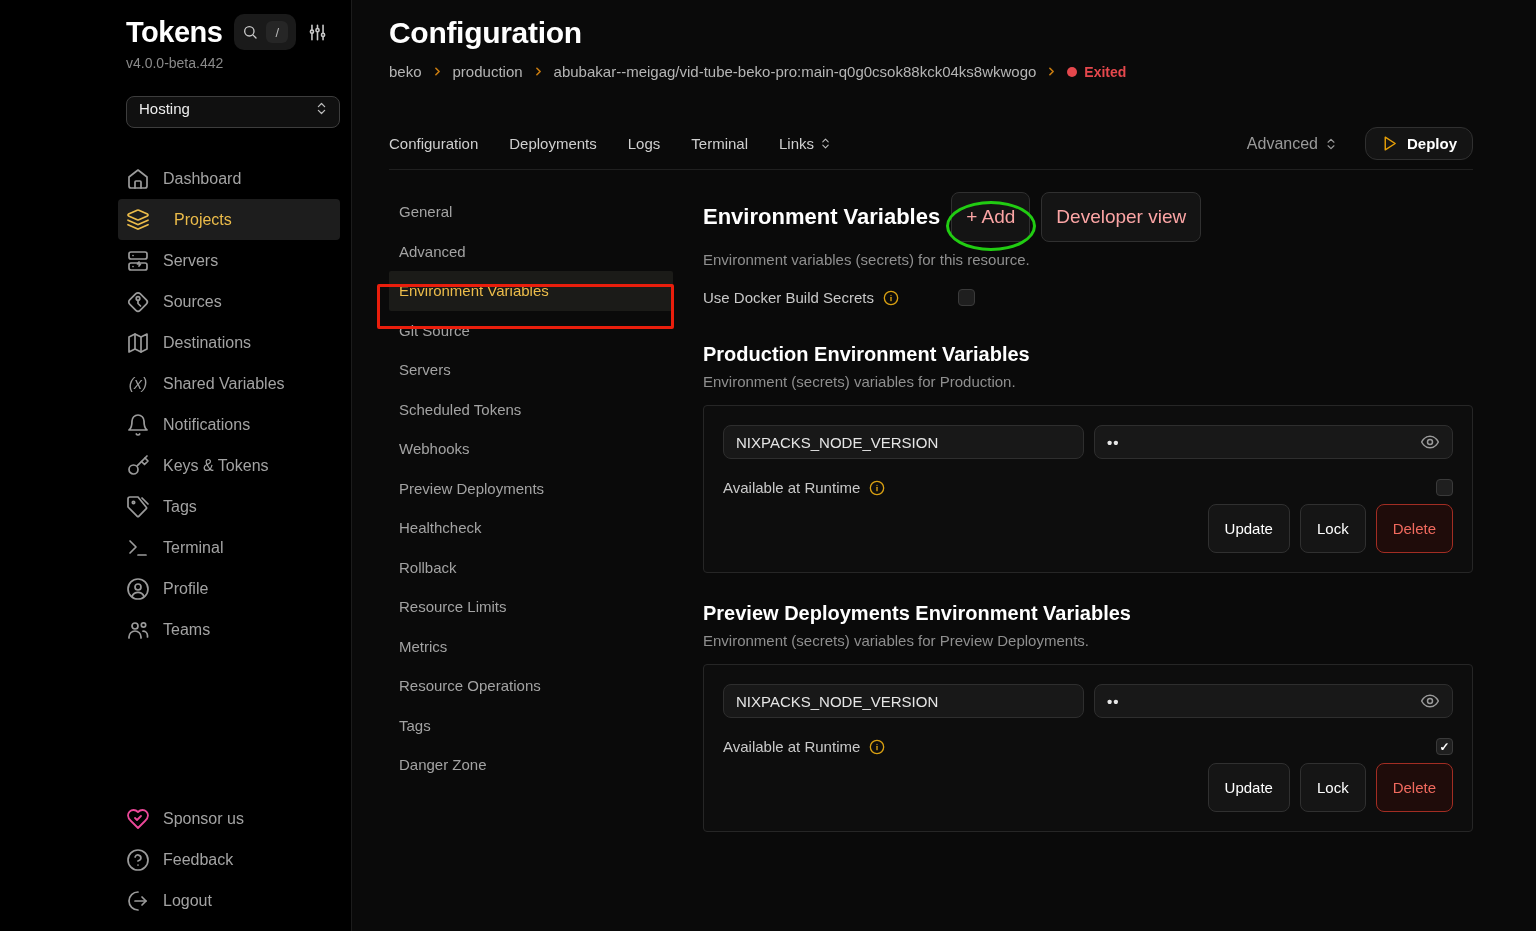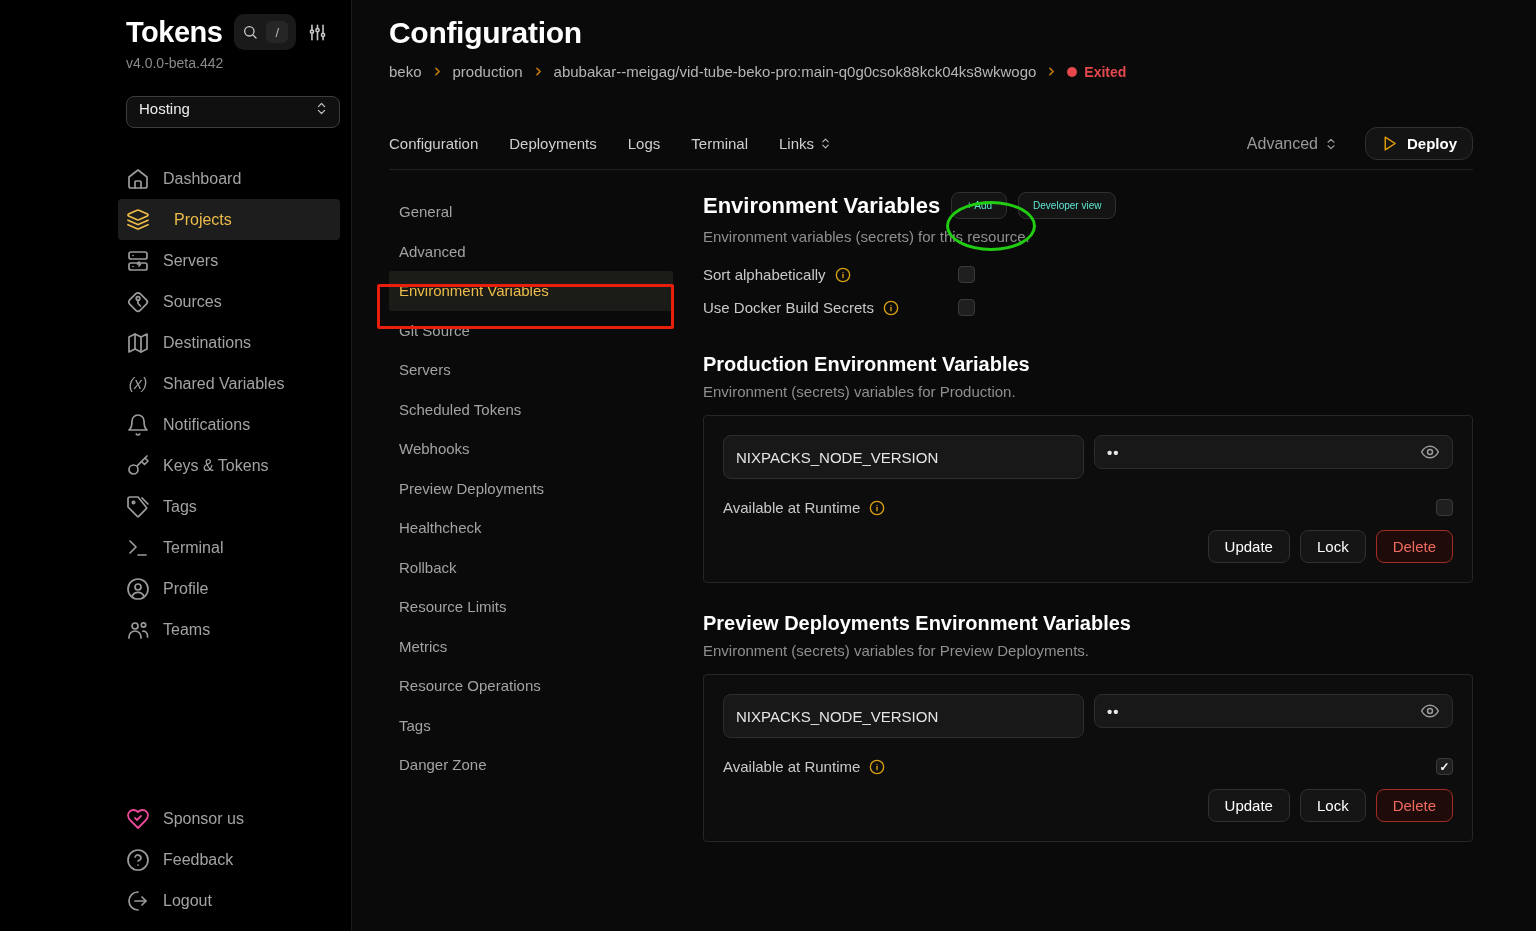--- a/index.html
+++ b/index.html
@@ -98,21 +98,21 @@
     padding:0 10px; font-size:15px; color:var(--muted);
     cursor:pointer; border-radius:2px; white-space:nowrap;
   }
   .submenu-item.active{ background:#1b1b18; color:var(--gold); }
 
   .content{ flex:1; }
   .content-head{ display:flex; align-items:center; gap:11px; }
   .content-title{ font-size:22px; font-weight:700; }
   .small-btn{
     background:#141414; border:1px solid var(--btn-border); border-radius:8px;
-    padding:7px 14px; color:#5eead4; font-size:10px; cursor:pointer; font-family:inherit;
+    padding:13px 14px; color:#fca5a5; font-size:19px; cursor:pointer; font-family:inherit;
   }
   .content-sub{ margin-top:9px; font-size:15px; color:#8f8f8f; }
   .toggles{ margin-top:13px; }
   .toggle-row{ display:flex; align-items:center; height:33px; }
   .toggle-label{ display:flex; align-items:center; gap:9px; width:255px; font-size:15px; color:#c9c9c9; }
   .info-icon{ color:#d9a012; width:16px; height:16px; }
   .checkbox{
     width:17px; height:17px; border-radius:4px;
     background:#1f1f1f; border:1px solid #3a3a3a;
     display:flex; align-items:center; justify-content:center;
@@ -121,38 +121,38 @@
 
   .section-title{ margin-top:29px; font-size:20px; font-weight:700; }
   .section-sub{ margin-top:7px; font-size:15px; color:#8f8f8f; }
   .var-card{
     margin-top:15px; border:1px solid #262626; border-radius:4px;
     background:#0d0d0d; padding:19px; height:168px;
     display:flex; flex-direction:column;
   }
   .var-inputs{ display:flex; gap:10px; }
   .text-input{
-    height:44px; background:var(--input-bg); border:1px solid var(--input-border);
+    height:34px; background:var(--input-bg); border:1px solid var(--input-border);
     border-radius:8px; color:#e5e5e5; font-size:15px; padding:0 12px;
     font-family:inherit; outline:none;
   }
   .key-input{ width:361px; }
   .value-input{
     flex:1; height:34px; background:var(--input-bg); border:1px solid var(--input-border);
     border-radius:8px; display:flex; align-items:center; padding:0 12px;
     color:#e5e5e5; font-size:15px; letter-spacing:1px;
   }
   .value-input .mask{ flex:1; font-weight:700; }
   .eye{ color:#9b9b9b; cursor:pointer; }
   .runtime-row{ margin-top:20px; display:flex; align-items:center; gap:10px;justify-content:space-between; }
   .runtime-label{ display:flex; align-items:center; gap:9px; font-size:15px; color:#c9c9c9; }
   .card-actions{ margin-top:auto; display:flex; justify-content:flex-end; gap:10px; }
   .action-btn{
     background:#151515; border:1px solid var(--btn-border); border-radius:8px;
-    padding:7px 16px; color:#fff; font-size:15px; cursor:pointer; font-family:inherit;
+    padding:15px 16px; color:#fff; font-size:15px; cursor:pointer; font-family:inherit;
   }
   .action-btn.danger{
     background:#1f0c0a; border-color:#a22d23; color:#f16a5e;
   }
 
   
   .annot{ position:absolute; pointer-events:none; }
   .annot-box{
     left:377px; top:284px; width:297px; height:45px;
     border:3px solid #ea1e0c; border-radius:2px;
@@ -452,33 +452,20 @@
       <div class="content-head">
         <h2 class="content-title">Environment Variables</h2>
         <button class="small-btn">+ Add</button>
         <button class="small-btn">Developer view</button>
       </div>
       <div class="content-sub">Environment variables (secrets) for this resource.</div>
 
       <div class="toggles">
         <div class="toggle-row">
           <div class="toggle-label">
-            <span>Sort alphabetically</span>
-            <span class="info-icon">
-                <svg width="16" height="16" viewBox="0 0 24 24" fill="none" stroke="currentColor" stroke-width="2" stroke-linecap="round">
-                  <circle cx="12" cy="12" r="10"></circle>
-                  <path d="M12 16v-5"></path>
-                  <path d="M12 8h.01"></path>
-                </svg>
-              </span>
-          </div>
-          <span class="checkbox"></span>
-        </div>
-        <div class="toggle-row">
-          <div class="toggle-label">
             <span>Use Docker Build Secrets</span>
             <span class="info-icon">
                 <svg width="16" height="16" viewBox="0 0 24 24" fill="none" stroke="currentColor" stroke-width="2" stroke-linecap="round">
                   <circle cx="12" cy="12" r="10"></circle>
                   <path d="M12 16v-5"></path>
                   <path d="M12 8h.01"></path>
                 </svg>
               </span>
           </div>
           <span class="checkbox"></span>

